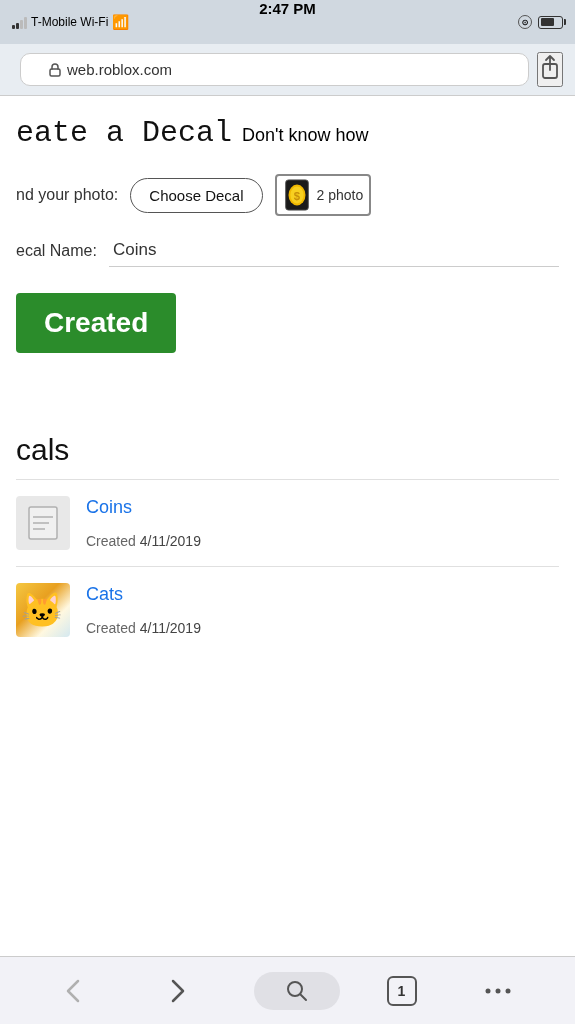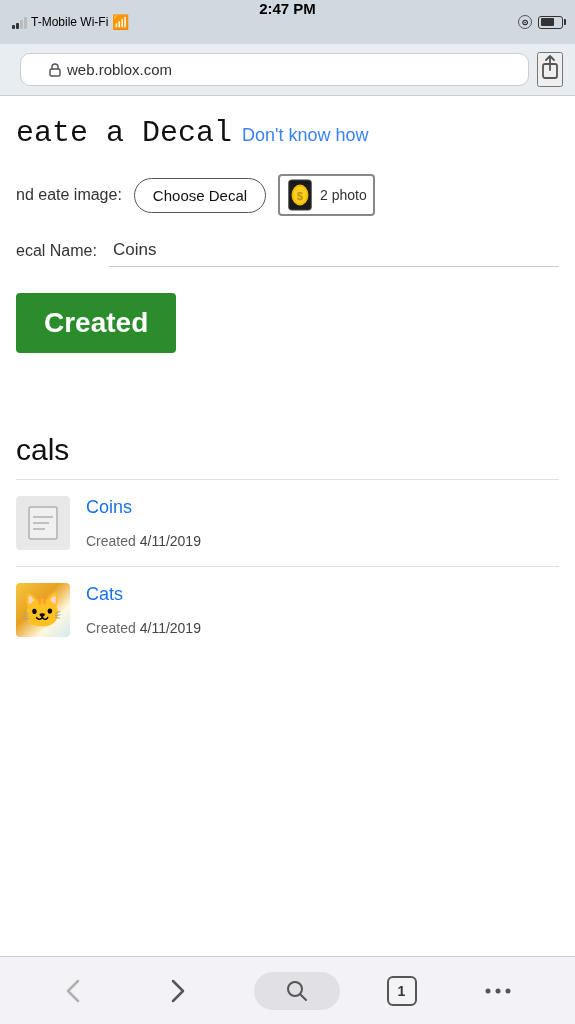--- a/index.html
+++ b/index.html
@@ -147,21 +147,21 @@
       white-space: nowrap;
     }
     .page-title {
       font-size: 30px;
       font-weight: 400;
       color: #111;
       font-family: Liberation Mono, monospace;
     }
     .page-subtitle {
       font-size: 18px;
-      color: #3b82f6;
+      color: #000000;
     }
 
     
     .form-row {
       display: flex;
       align-items: center;
       margin-bottom: 18px;
       gap: 12px;
     }
     .form-label {
@@ -405,21 +405,21 @@
 <div class="page-content">
 
   
   <div class="page-title-row">
     <span class="page-title">eate a Decal</span>
     <span class="page-subtitle">Don't know how</span>
   </div>
 
   
   <div class="form-row">
-    <span class="form-label">nd eate image:</span>
+    <span class="form-label">nd your photo:</span>
     <button class="choose-file-btn">Choose Decal</button>
     <div class="file-preview">
 
       <svg class="coin-svg" viewBox="0 0 28 36" xmlns="http://www.w3.org/2000/svg">
         <rect x="2" y="2" width="24" height="32" rx="3" fill="#1a1a1a" stroke="#555" stroke-width="1"></rect>
         <ellipse cx="14" cy="18" rx="9" ry="11" fill="#f0b800"></ellipse>
         <ellipse cx="14" cy="18" rx="7" ry="9" fill="#f8d020"></ellipse>
         <text x="14" y="23" text-anchor="middle" font-size="12" font-weight="bold" fill="#c8900a">$</text>
       </svg>
       <span class="photo-count">2 photo</span>

